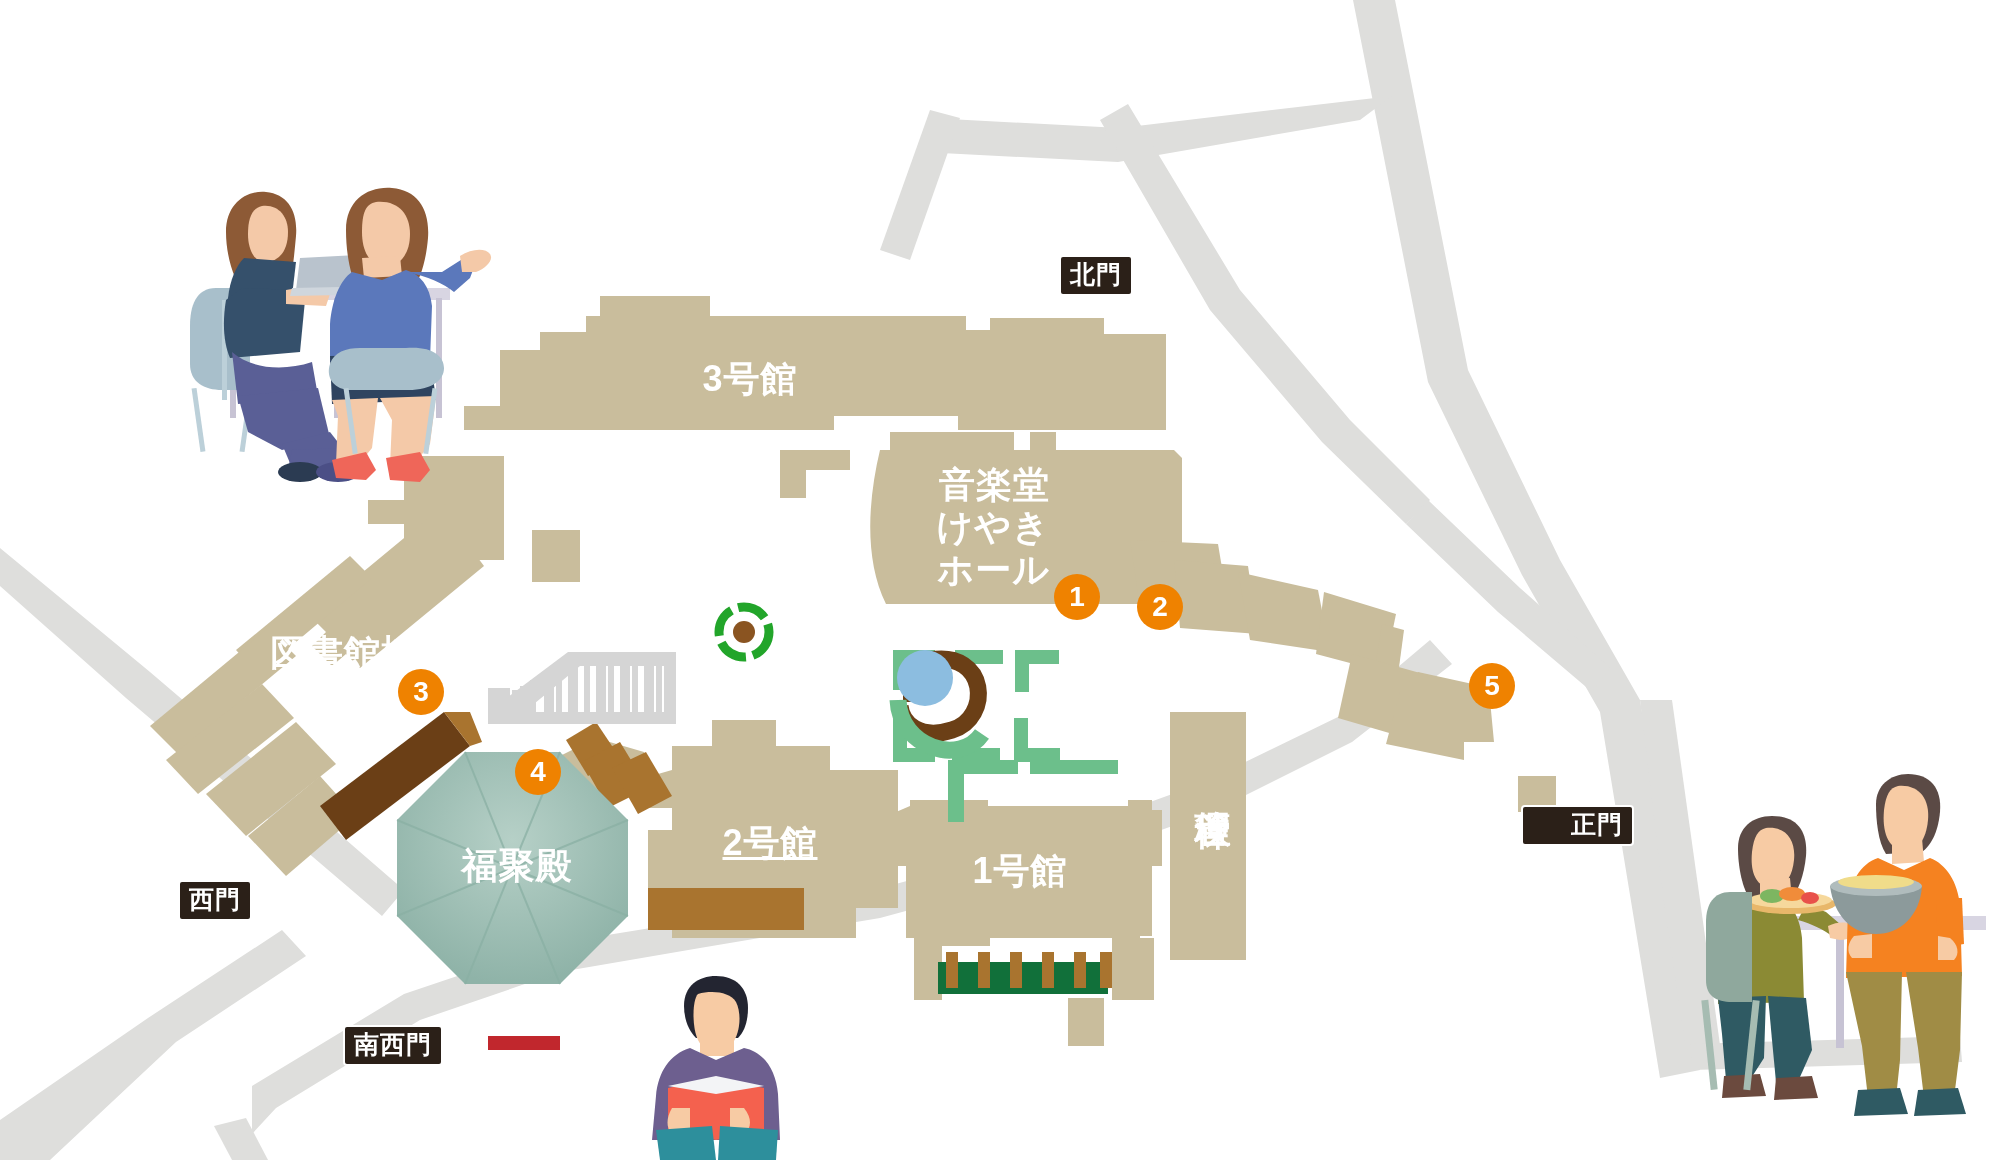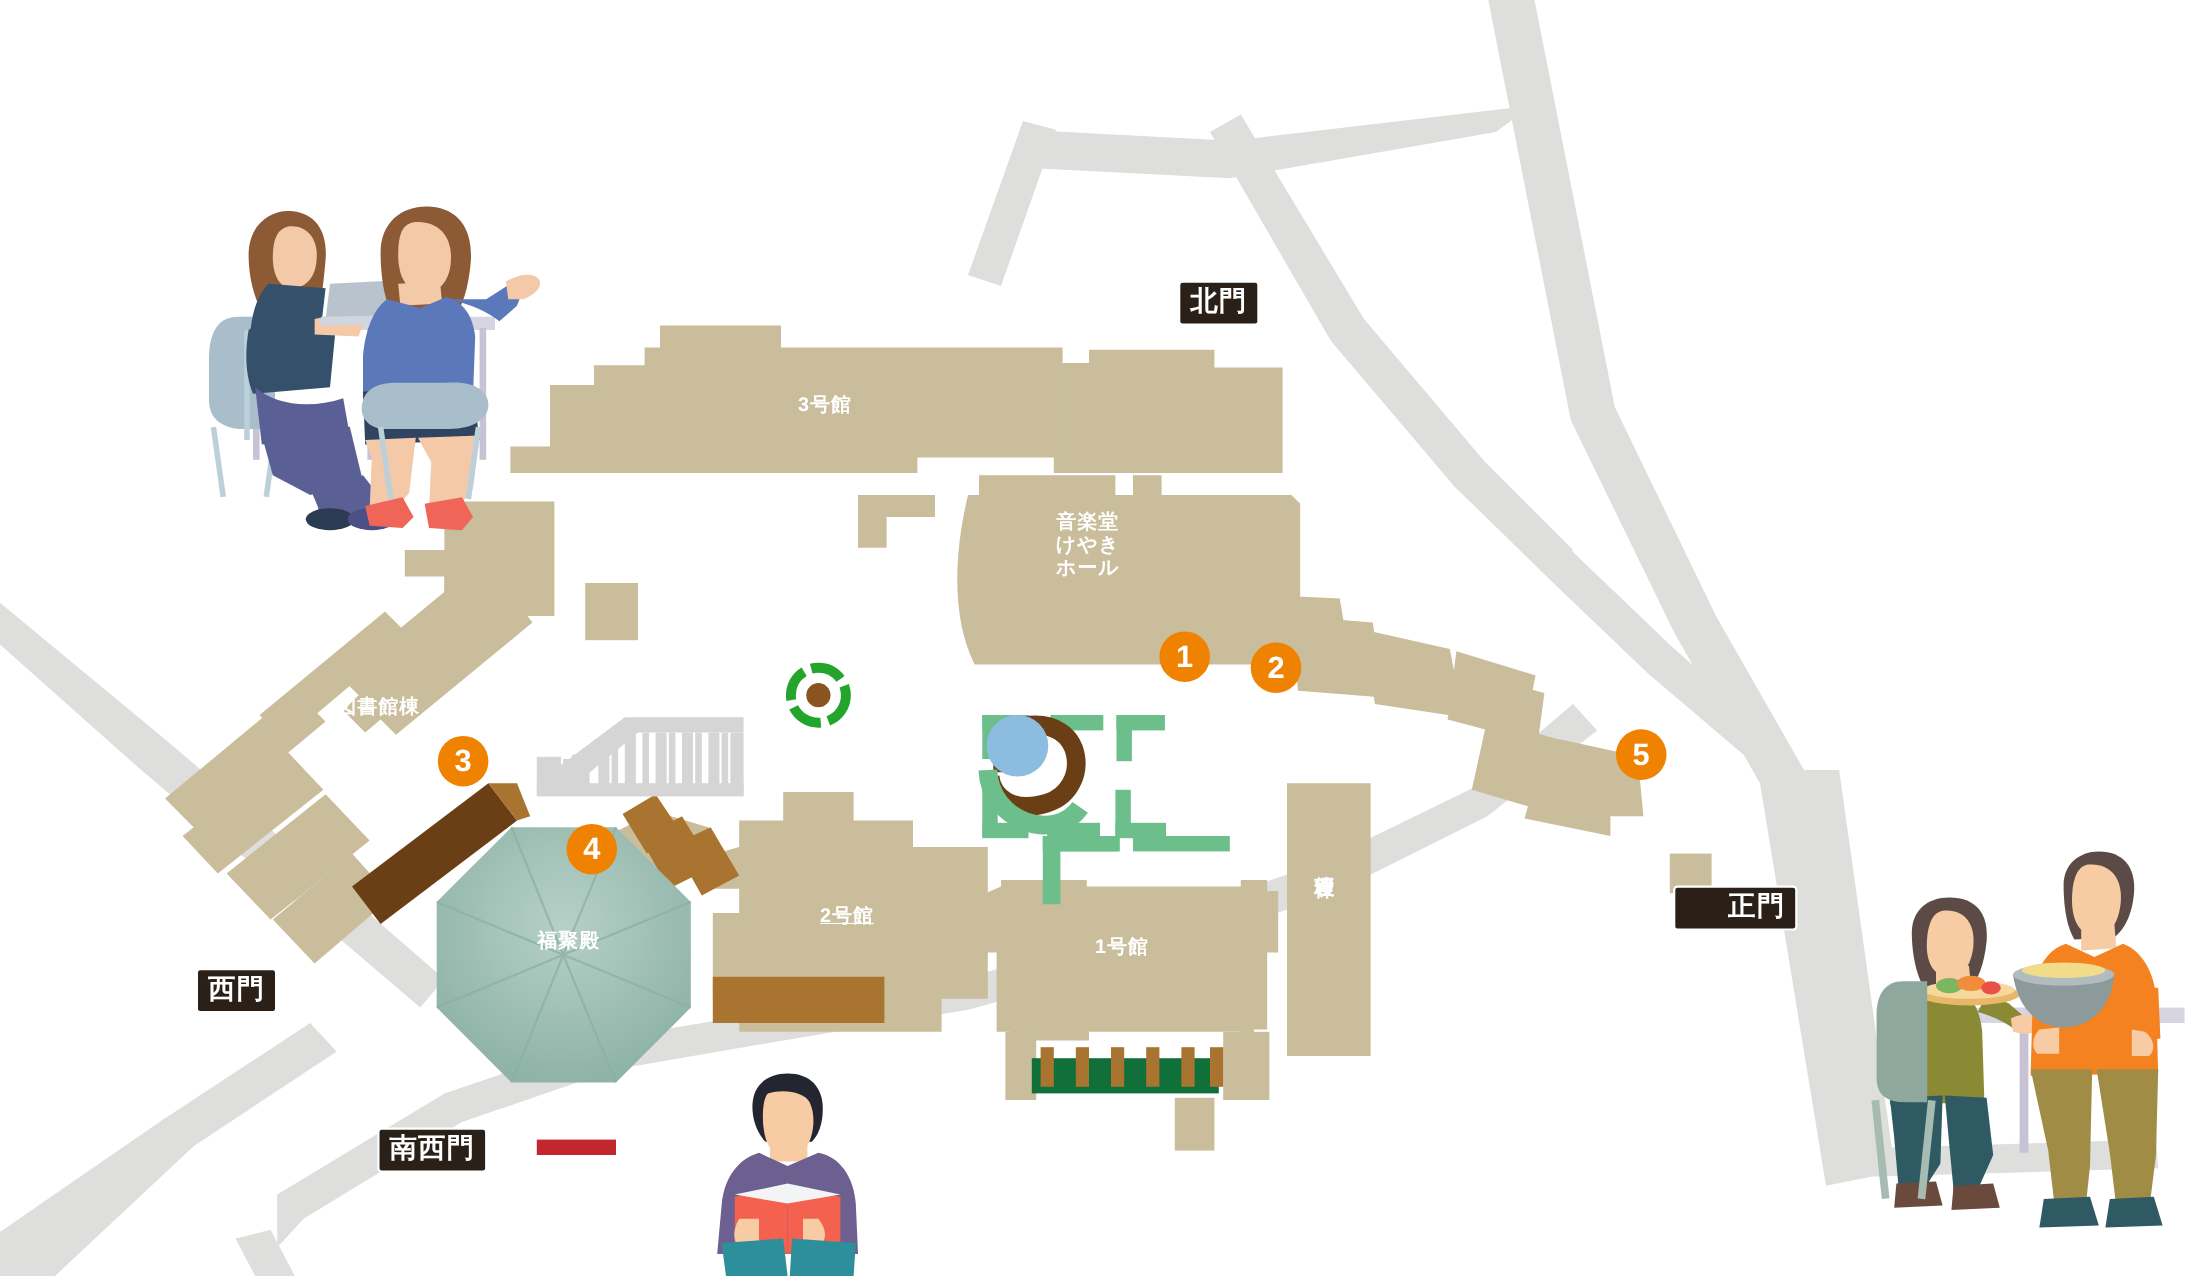--- a/index.html
+++ b/index.html
@@ -31,21 +31,21 @@
     font-weight:700;
     display:flex;align-items:center;justify-content:center;
     line-height:1;
     cursor:pointer;
     box-sizing:border-box;
   }
 
   .bldg-label{
     position:absolute;
     color:#ffffff;
-    font-size:18px;
+    font-size:36px;
     font-weight:700;
     line-height:1.18;
     text-align:center;
     white-space:pre-line;
     letter-spacing:1px;
     pointer-events:none;
   }
   .bldg-label.vertical{
     writing-mode:vertical-rl;
     text-orientation:upright;
@@ -328,35 +328,35 @@
 
       <path d="M1846 972 L1902 972 L1900 1060 L1896 1098 L1868 1098 L1862 1046 Z" fill="#a08c45"></path>
       <path d="M1906 972 L1962 972 L1960 1050 L1954 1098 L1924 1098 L1918 1048 Z" fill="#a08c45"></path>
       <path d="M1858 1090 L1900 1088 L1908 1114 L1854 1116 Z" fill="#2f5a63"></path>
       <path d="M1918 1090 L1958 1088 L1966 1114 L1914 1116 Z" fill="#2f5a63"></path>
     </g>
   </svg>
 
   <div class="bldg-label" style="left:650px;top:358px;width:200px;">3号館</div>
 
-  <div class="bldg-label" style="left:894px;top:464px;width:190px;">音楽堂
+  <div class="bldg-label" style="left:860px;top:464px;width:190px;text-align:right;">音楽堂
 けやき
 ホール</div>
 
   <div class="bldg-label" style="left:244px;top:632px;width:200px;">図書館棟</div>
 
   <div class="bldg-label" style="left:442px;top:845px;width:150px;">福聚殿</div>
 
   <div class="bldg-label" style="left:700px;top:822px;width:140px;text-decoration:underline;">2号館</div>
 
   <div class="bldg-label" style="left:950px;top:850px;width:140px;">1号館</div>
 
   <div class="bldg-label vertical" style="left:1194px;top:782px;">管理棟</div>
 
-  <div class="gate-label" style="left:1061px;top:257px;margin-left:12px;">北門</div>
+  <div class="gate-label" style="left:1061px;top:257px;">北門</div>
 
   <div class="gate-label" style="left:180px;top:882px;">西門</div>
 
   <div class="gate-label" style="left:345px;top:1027px;text-align:center;">南西門</div>
 
   <div class="gate-label" style="left:1523px;top:807px;padding-left:48px;">正門</div>
 
   <div class="marker" style="left:1054px;top:574px;">1</div>
   <div class="marker" style="left:1137px;top:584px;">2</div>
   <div class="marker" style="left:398px;top:669px;">3</div>

